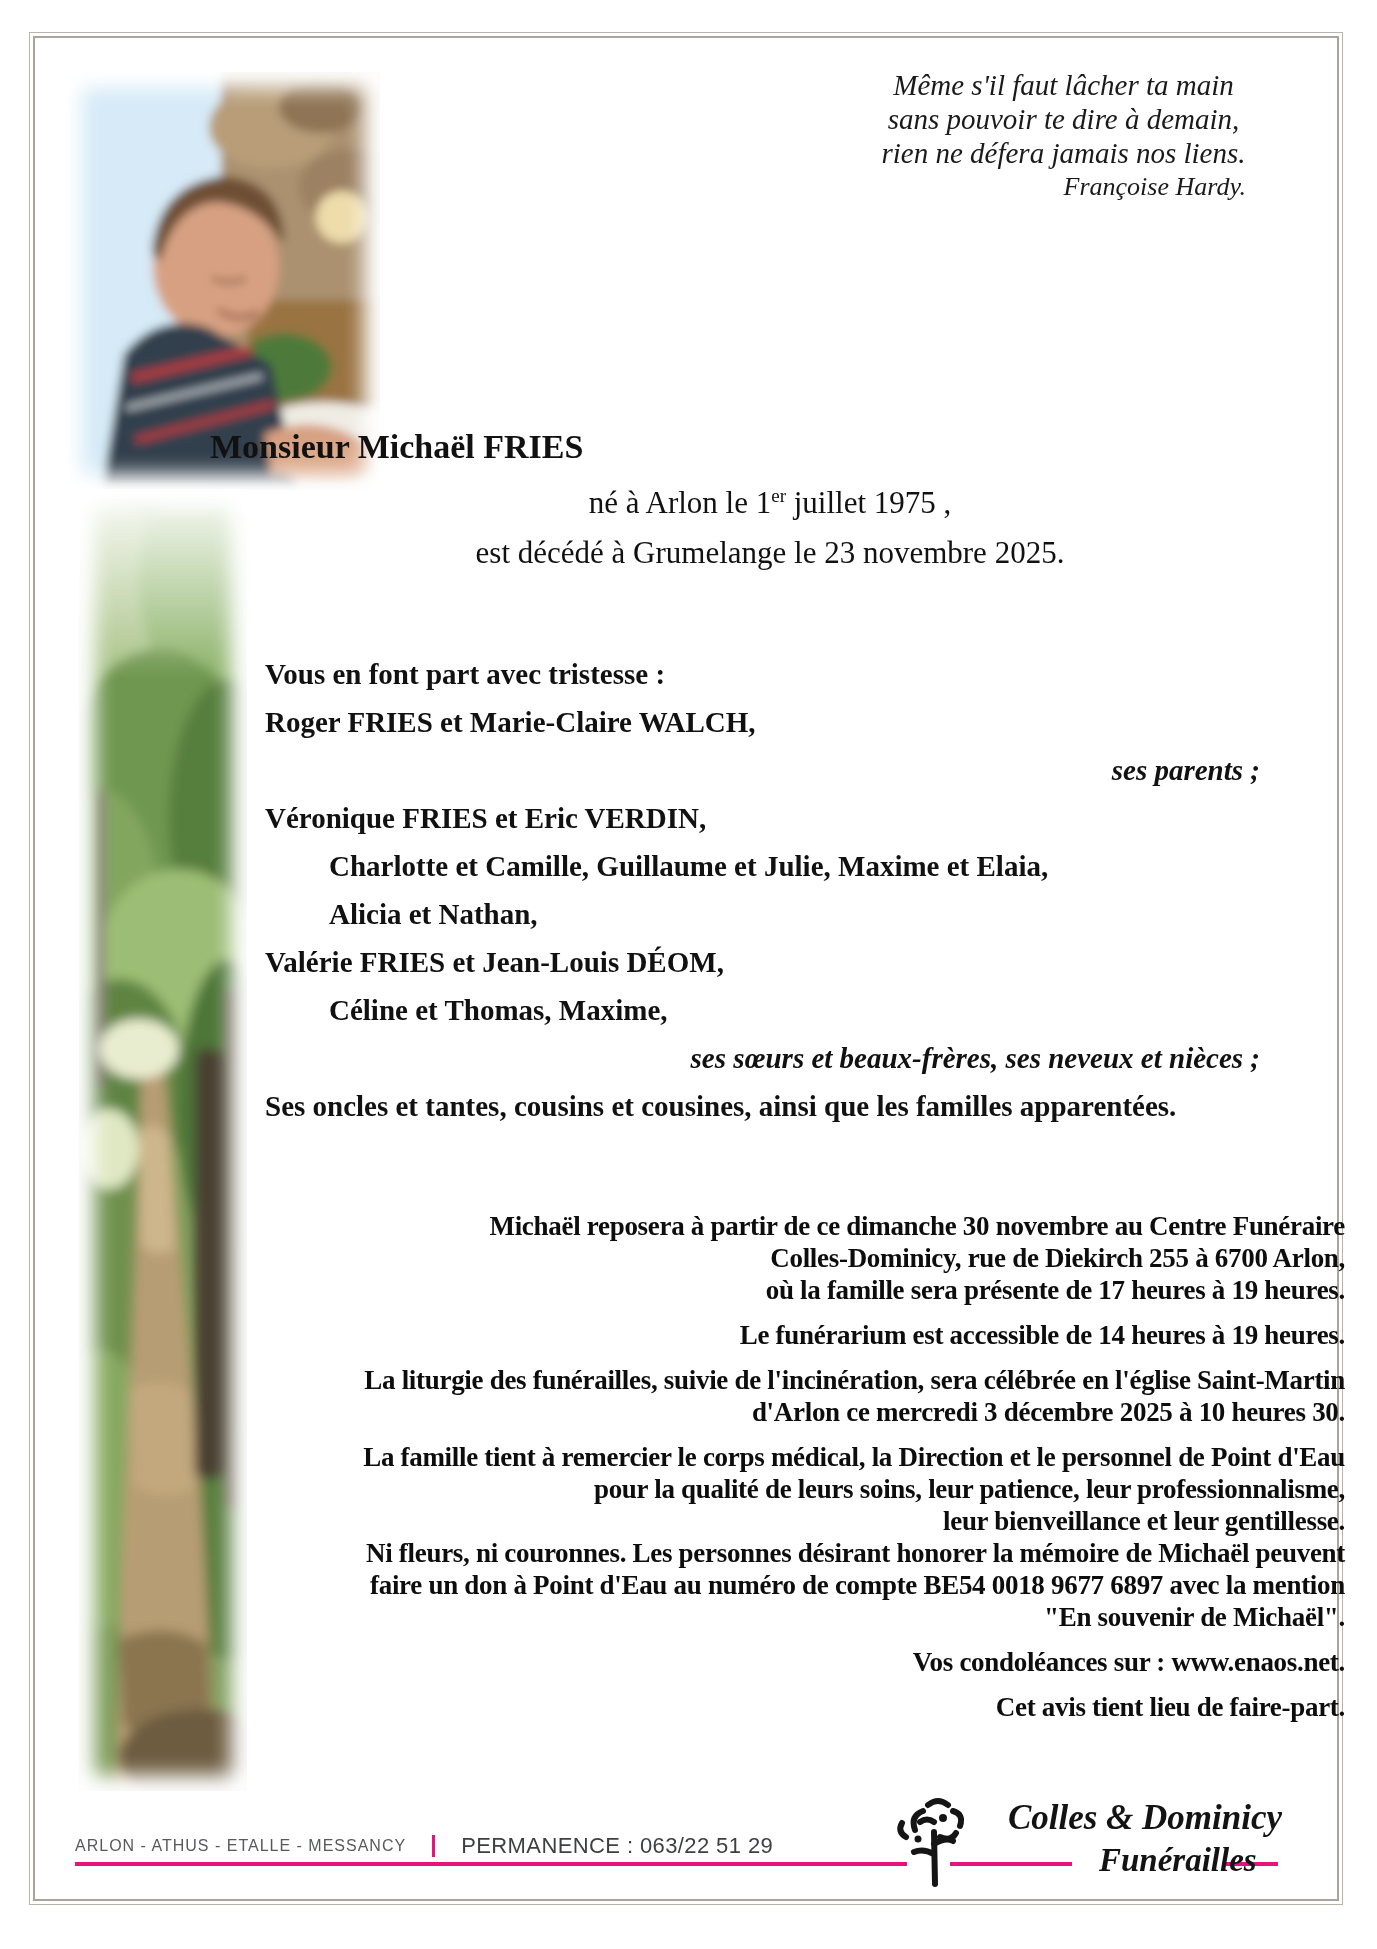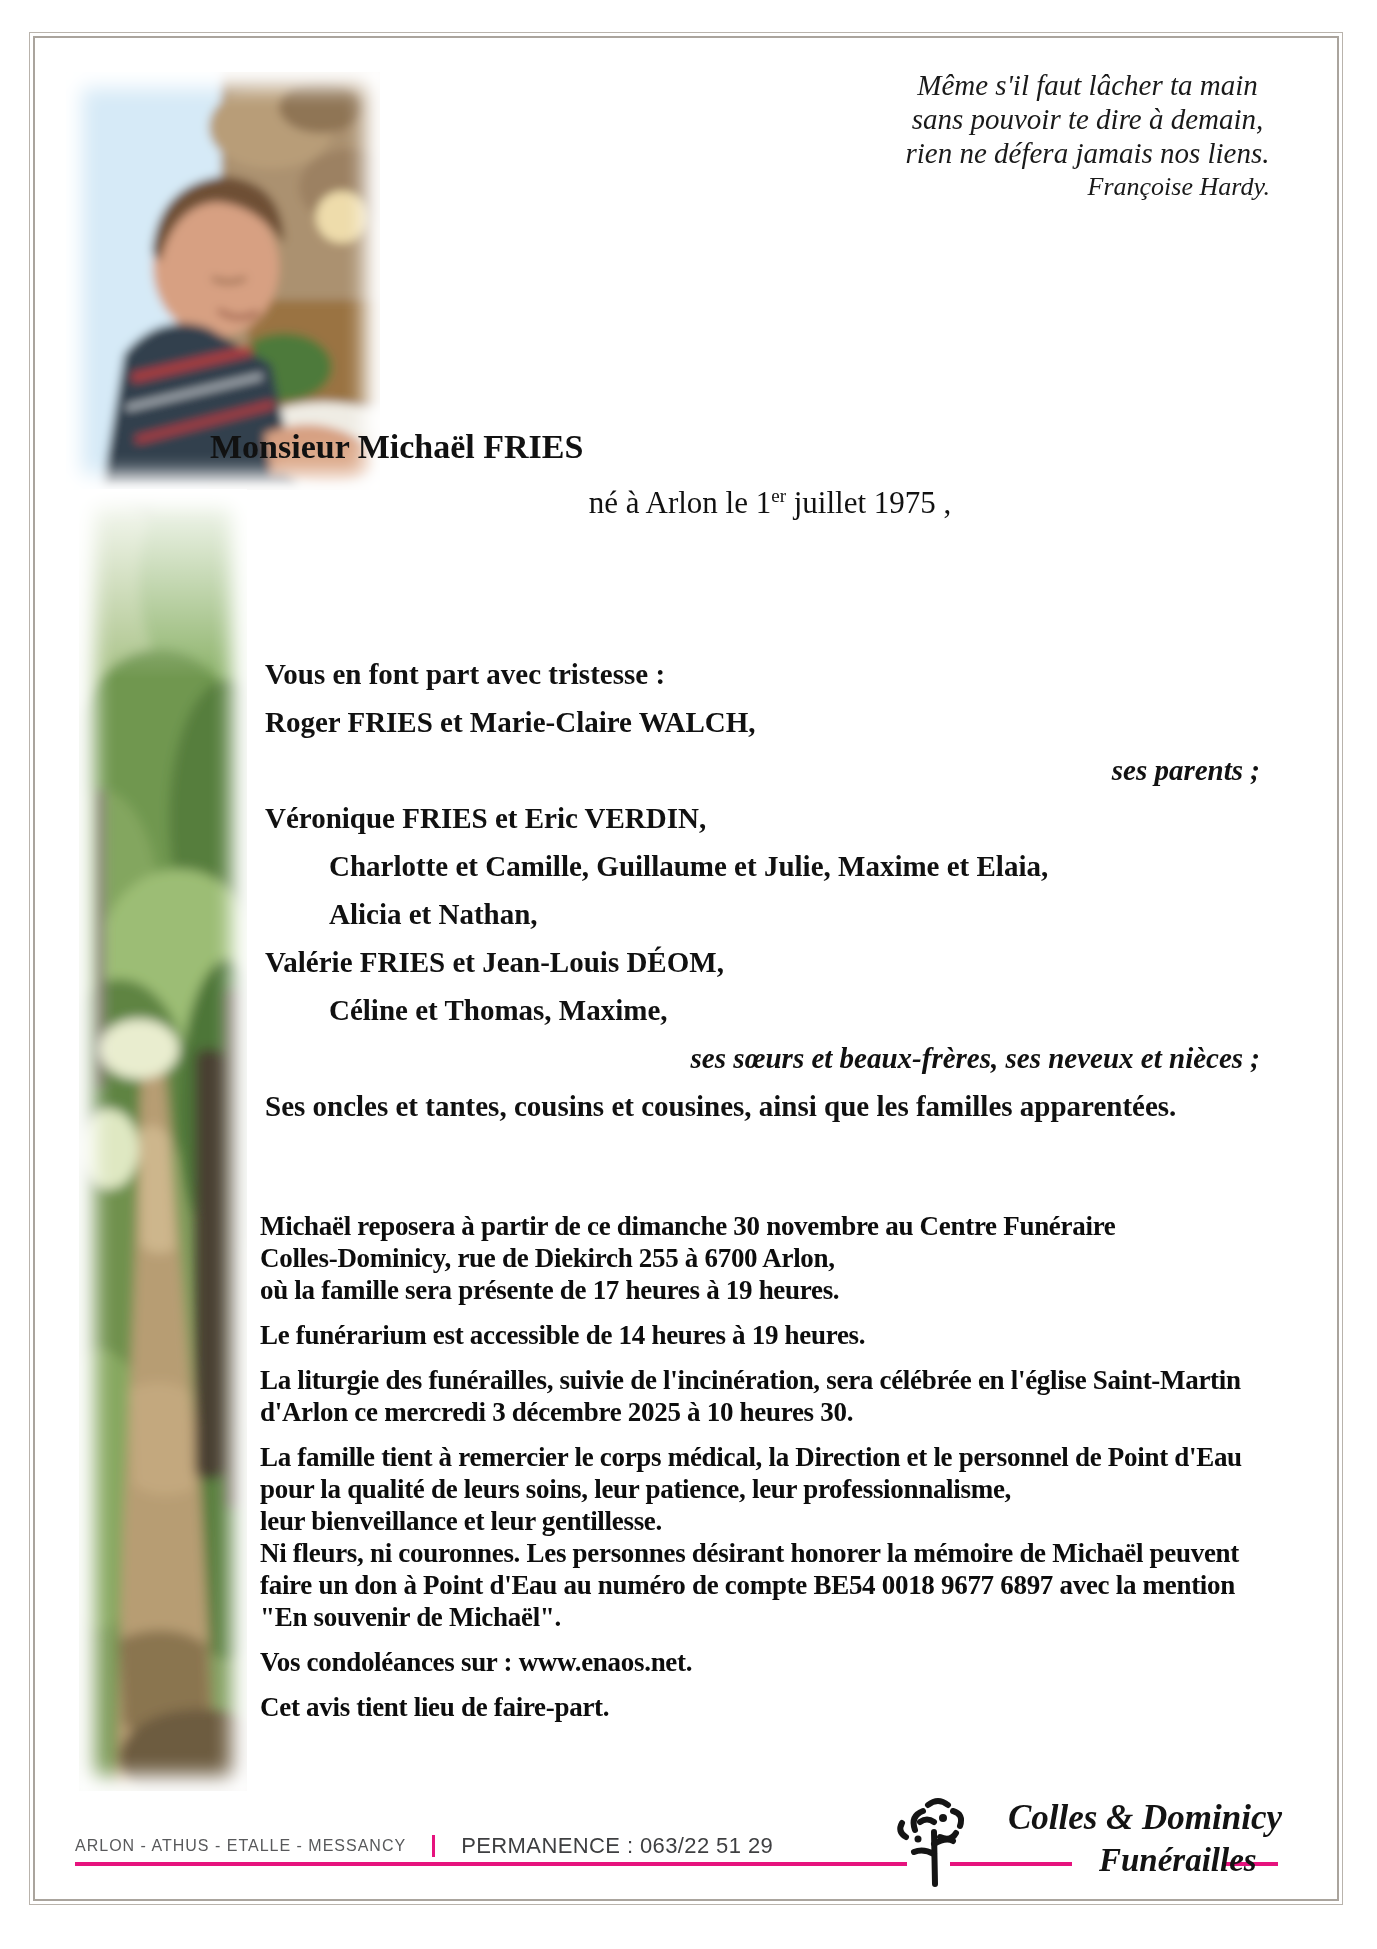--- a/index.html
+++ b/index.html
@@ -38,21 +38,21 @@
   }
   .portrait svg, .forest svg { width: 100%; height: 100%; display: block; }
   .feather {
     position: absolute; inset: 0;
     box-shadow: inset 0 0 20px 16px #ffffff;
     pointer-events: none;
   }
   
   .quote {
     position: absolute;
-    left: 865px; top: 68px;
+    left: 841px; top: 68px;
     width: 445px;
     font-style: italic;
     font-size: 29px;
     line-height: 34px;
     text-align: center;
     color: #1a1a1a;
   }
   .quote-attr {
     margin-top: 0;
     text-align: right;
@@ -93,21 +93,21 @@
     position: absolute;
     left: 260px; top: 1210px;
     width: 1085px;
     font-weight: bold;
     font-size: 27px;
     letter-spacing: -0.3px;
     color: #0d0d0d;
   }
   .para { margin: 0 0 13px 0; }
   .para.tight { margin-bottom: 0; }
-  .al { line-height: 32px; white-space: nowrap; text-align: left; }
+  .al { line-height: 32px; white-space: nowrap; text-align: right; }
   
   .footer-left {
     position: absolute;
     left: 75px; top: 1833px;
     display: flex;
     align-items: center;
     gap: 26px;
     font-family: "Liberation Sans", sans-serif;
   }
   .footer-locations {
@@ -245,20 +245,21 @@
   <div class="quote">
     <div>Même s'il faut lâcher ta main</div>
     <div>sans pouvoir te dire à demain,</div>
     <div>rien ne défera jamais nos liens.</div>
     <div class="quote-attr">Françoise Hardy.</div>
   </div>
 
   <div class="title">Monsieur Michaël FRIES</div>
   <div class="dates">
     <div><span>né à Arlon le 1</span><sup>er</sup><span> juillet 1975 ,</span></div>
+    <div>est décédé à Grumelange le 23 novembre 2025.</div>
   </div>
 
   <div class="family">
     <div class="fam-line">Vous en font part avec tristesse :</div>
     <div class="fam-line">Roger FRIES et Marie-Claire WALCH,</div>
     <div class="fam-line fam-right">ses parents ;</div>
     <div class="fam-line">Véronique FRIES et Eric VERDIN,</div>
     <div class="fam-line fam-indent">Charlotte et Camille, Guillaume et Julie, Maxime et Elaia,</div>
     <div class="fam-line fam-indent">Alicia et Nathan,</div>
     <div class="fam-line">Valérie FRIES et Jean-Louis DÉOM,</div>

